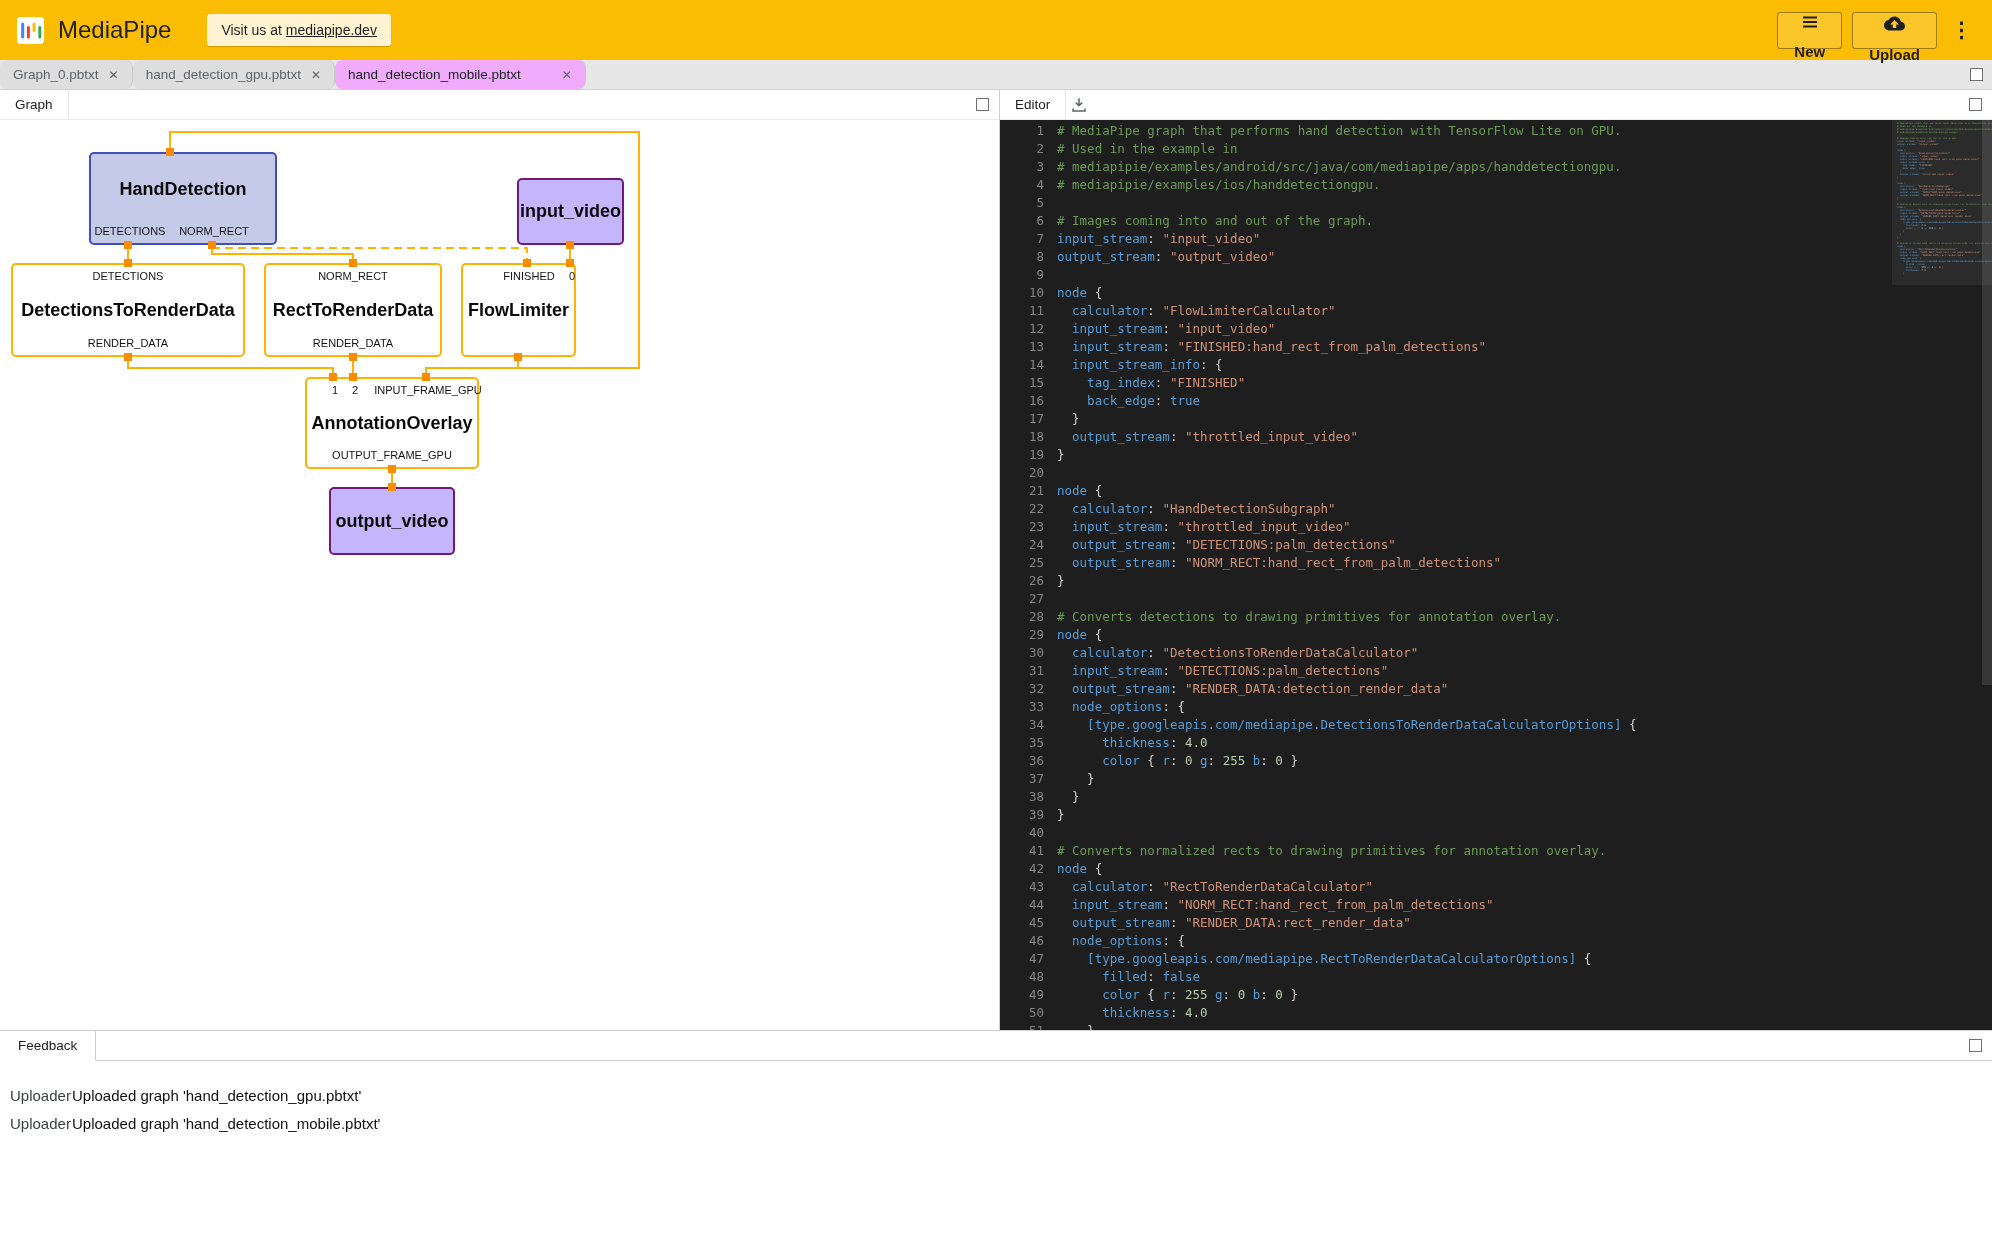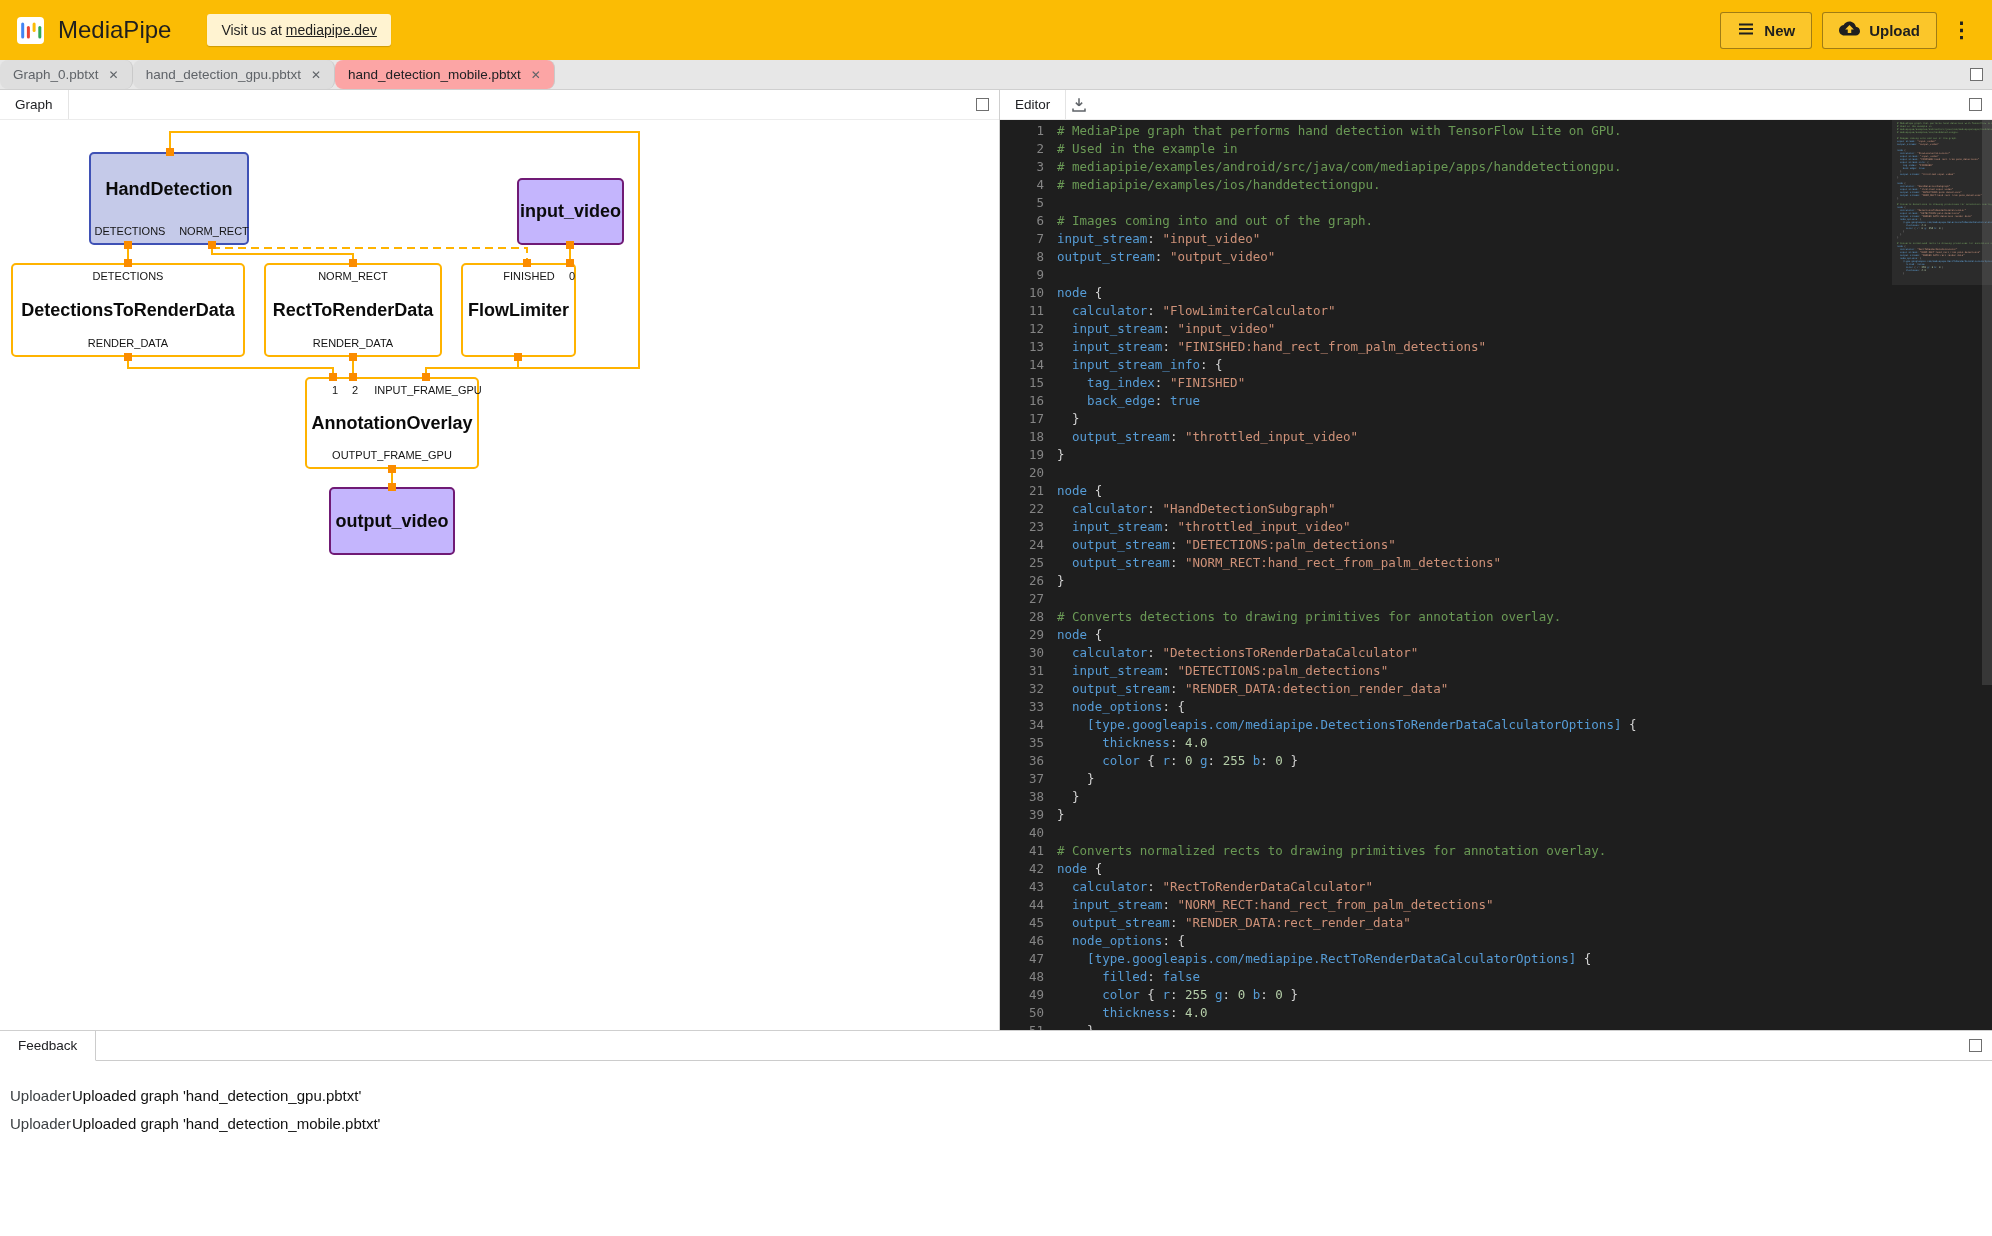--- a/index.html
+++ b/index.html
@@ -6,27 +6,27 @@
   html, body { width: 1992px; height: 1236px; overflow: hidden; }
   body { font-family: "Liberation Sans", sans-serif; background: #fff; color: #202124; }
 
   
   .topbar { height: 60px; background: #FBBC04; display: flex; align-items: center; padding: 0 16px; gap: 14px; }
   .logo-wrap { width: 28px; height: 28px; display: flex; align-items: center; justify-content: center; }
   .app-title { font-size: 24px; font-weight: 500; color: #1f1f1f; }
   .visit-chip { margin-left: 22px; display: inline-flex; align-items: center; background: rgba(255,255,255,0.82); border-radius: 3px; padding: 8px 14px; font-size: 14px; color: #1f1f1f; box-shadow: 0 1px 1px rgba(0,0,0,0.18); cursor: pointer; }
   .visit-chip a { color: #1f1f1f; text-decoration: underline; margin-left: 4px; cursor: pointer; }
   .topbar-actions { margin-left: auto; display: flex; align-items: center; gap: 10px; }
-  .topbar-btn { display: inline-flex; align-items: center; gap: 9px; height: 37px; padding: 0 16px; background: rgba(255,246,215,0.18); border: 1px solid rgba(70,50,0,0.5); border-radius: 3px; font-size: 15px; font-weight: 600; color: #1f1f1f; font-family: inherit; cursor: pointer; }
+  .topbar-btn { display: inline-flex; align-items: center; gap: 9px; height: 37px; padding: 0 16px; background: rgba(255,246,215,0.18); border: 1px solid rgba(70,50,0,0.5); border-radius: 3px; font-size: 15px; font-weight: 600; color: #1f1f1f; font-family: inherit; cursor: pointer; flex-direction: column; }
   .kebab-btn { background: none; border: none; font-size: 21px; font-weight: bold; color: #1f1f1f; padding: 0 4px; cursor: pointer; font-family: inherit; }
 
   
   .tabbar { height: 30px; background: #E7E7E7; border-bottom: 1px solid #CFCFCF; display: flex; align-items: stretch; }
   .ftab { display: flex; align-items: center; padding: 0 13px; font-size: 13.5px; color: #5f6368; background: #DEDEDE; border-right: 1px solid #C9C9C9; cursor: pointer; white-space: nowrap; border-radius: 8px; }
-  .ftab.active { background: #fca5a5; color: #202124; }
+  .ftab.active { background: #f0abfc; color: #202124; gap: 31px; }
   .ftab-close { margin-left: 10px; font-size: 12px; color: #5f6368; cursor: pointer; }
   .corner-ico { width: 13px; height: 13px; border: 1px solid #6f6f6f; background: #fff; align-self: center; cursor: pointer; flex-shrink: 0; }
   .tabbar .corner-ico { margin-left: auto; margin-right: 9px; }
 
   
   .main { display: flex; height: 940px; }
   .graph-panel { width: 1000px; flex-shrink: 0; border-right: 1px solid #CFCFCF; display: flex; flex-direction: column; background: #fff; }
   .panel-head { height: 30px; display: flex; align-items: stretch; background: #fff; border-bottom: 1px solid #ECECEC; }
   .panel-tab { display: flex; align-items: center; padding: 0 15px; font-size: 13.5px; color: #202124; border-right: 1px solid #E4E4E4; cursor: pointer; }
   .panel-head .corner-ico { margin-left: auto; margin-right: 10px; }
@@ -146,21 +146,21 @@
           <polyline points="518,248 426,248 426,257"></polyline>
           <polyline points="128,125 128,143"></polyline>
           <polyline points="212,125 212,134 353,134 353,143"></polyline>
           <polyline class="dashed" points="212,128 527,128 527,143"></polyline>
           <polyline points="128,237 128,248 333,248 333,257"></polyline>
           <polyline points="353,237 353,257"></polyline>
           <polyline points="570,125 570,143"></polyline>
           <polyline points="392,349 392,367"></polyline>
         </svg>
 
-        <div class="gnode node-subgraph" style="left:89px;top:32px;width:160px;height:93px;padding-bottom:18px">
+        <div class="gnode node-subgraph" style="left:89px;top:32px;width:188px;height:93px;padding-bottom:18px">
           <span class="title">HandDetection</span>
           <span class="gport bottom" style="left:39px">DETECTIONS</span>
           <span class="gport bottom" style="left:123px">NORM_RECT</span>
         </div>
 
         <div class="gnode node-stream" style="left:517px;top:58px;width:107px;height:67px">
           <span class="title">input_video</span>
         </div>
 
         <div class="gnode node-calc" style="left:11px;top:143px;width:234px;height:94px">

